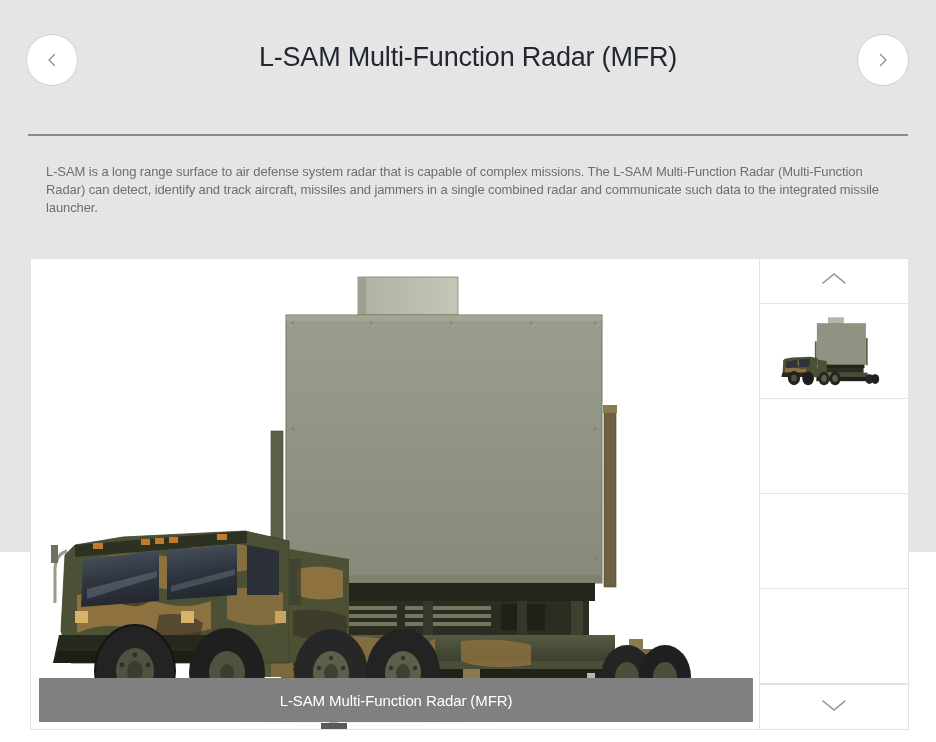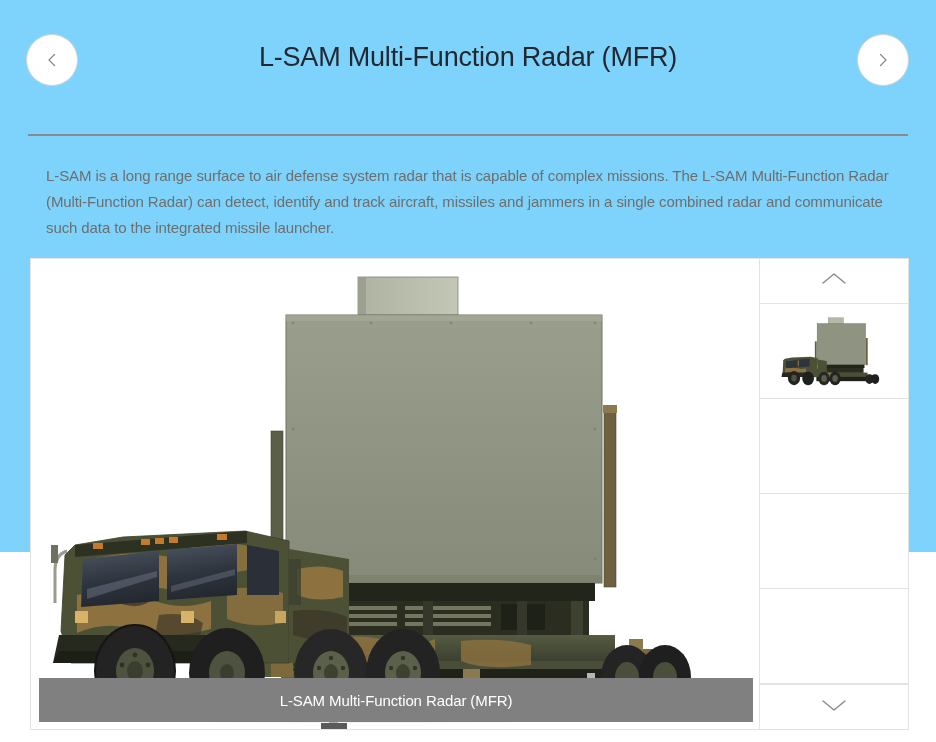--- a/index.html
+++ b/index.html
@@ -9,21 +9,21 @@
     height: 742px;
     background: #ffffff;
     font-family: "Liberation Sans", sans-serif;
     overflow: hidden;
   }
 
   .page {
     position: relative;
     width: 936px;
     height: 552px;
-    background: #7dd3fc;
+    background: #e5e5e5;
   }
 
   
   .header {
     position: absolute;
     left: 0; top: 0;
     width: 936px; height: 120px;
     display: flex;
     align-items: center;
     justify-content: center;
@@ -61,22 +61,22 @@
     left: 28px; top: 134px;
     width: 880px; height: 2px;
     background: #8a8a8a;
   }
 
   
   .description {
     position: absolute;
     left: 46px; top: 163px;
     width: 846px;
-    font-size: 15px;
-    line-height: 26px;
+    font-size: 13px;
+    line-height: 18px;
     color: #6e6e6e;
     letter-spacing: -0.1px;
   }
 
   
   .gallery {
     position: absolute;
     left: 30px; top: 258px;
     width: 879px; height: 472px;
     border: 1px solid #e3e3e3;

